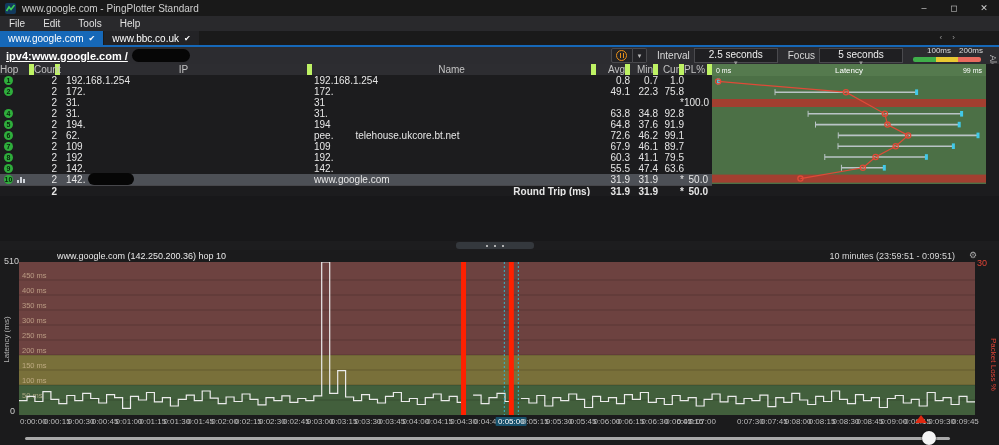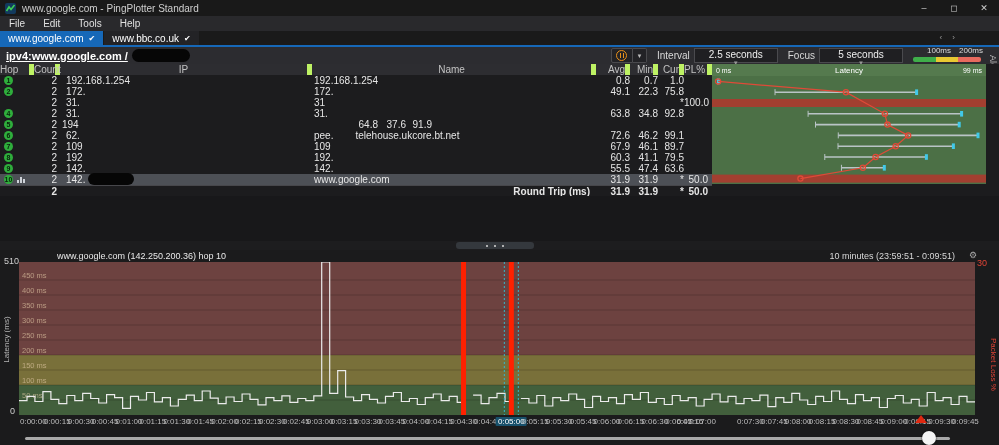--- a/index.html
+++ b/index.html
@@ -220,20 +220,21 @@
           <div class="c-avg">63.8</div>
           <div class="c-min">34.8</div>
           <div class="c-cur">92.8</div>
           <div class="c-pl"></div>
         </div>
         <div class="trow">
           <div class="c-hop">
             <div class="hop-badge">5</div>
           </div>
           <div class="c-count">2</div>
+          <div class="c-ip">194.</div>
           <div class="c-name">194</div>
           <div class="c-avg">64.8</div>
           <div class="c-min">37.6</div>
           <div class="c-cur">91.9</div>
           <div class="c-pl"></div>
         </div>
         <div class="trow">
           <div class="c-hop">
             <div class="hop-badge">6</div>
           </div>

